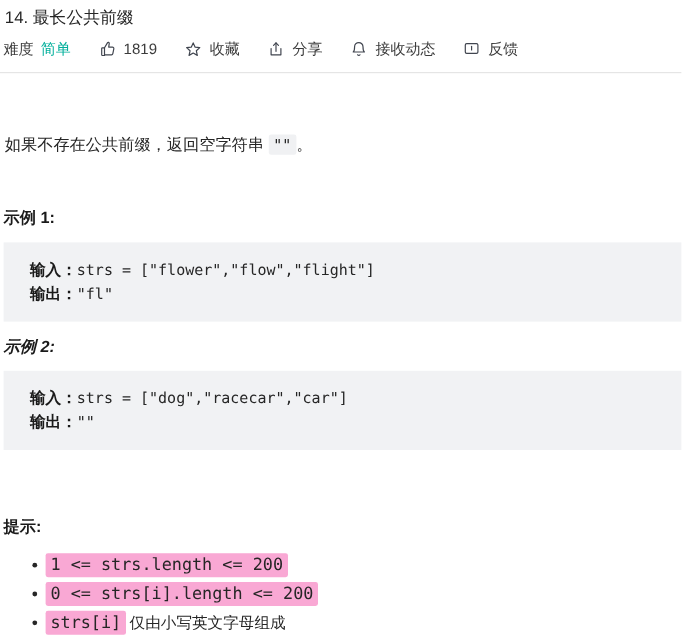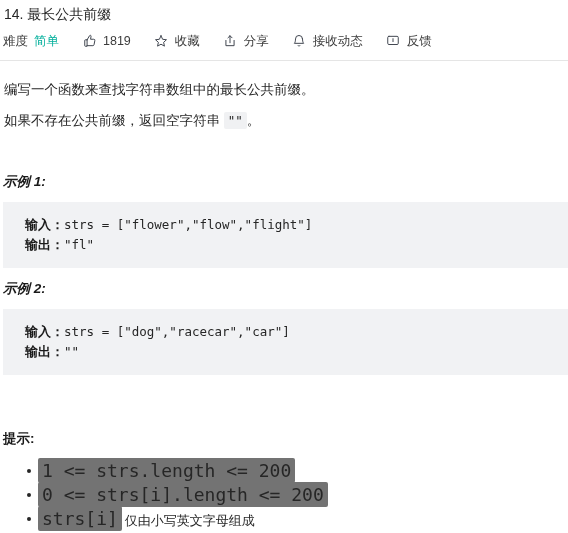--- a/index.html
+++ b/index.html
@@ -102,21 +102,21 @@
   
   .sec-heading {
     position: absolute;
     left: 3px;
     font-size: 13.5px;
     line-height: 20px;
     font-weight: bold;
     color: #1a1a1a;
     white-space: nowrap;
   }
-  .heading-ex1 { top: 172px; font-style: italic; }
+  .heading-ex1 { top: 172px; }
   .heading-ex2 { top: 279px; font-style: italic; }
   .heading-hints { top: 429px; }
 
   
   .code-block {
     position: absolute;
     left: 3px;
     width: 565px;
     background: #f1f2f4;
     padding: 13px 0 13px 22px;
@@ -162,24 +162,24 @@
     position: absolute;
     left: -11px;
     top: 10px;
     width: 4px;
     height: 4px;
     border-radius: 50%;
     background: #262626;
   }
   .hint-code {
     font-family: "DejaVu Sans Mono", "Liberation Mono", monospace;
-    background: #737373;
+    background: #f9a8d4;
     border-radius: 2px;
     padding: 2px 4px;
-    font-size: 18px;
+    font-size: 14px;
     color: #262626;
   }
   .hint-tail {
     font-family: "Liberation Sans", "DejaVu Sans", sans-serif;
     font-size: 13px;
     margin-left: 3px;
   }
 
   
   .watermark {
@@ -255,21 +255,20 @@
           <path d="M12 8v5"></path>
         </svg>
       </span>
       <span class="meta-text">反馈</span>
     </div>
 
   </div>
 
   <div class="divider"></div>
 
-  <div class="para para-1">编写一个函数来查找字符串数组中的最长公共前缀。</div>
 
   <div class="para para-2">
     <span>如果不存在公共前缀，返回空字符串 </span><span class="inline-code">""</span><span>。</span>
   </div>
 
   <div class="sec-heading heading-ex1">示例 1:</div>
   <div class="code-block code-ex1">
     <span class="code-line">
       <span class="code-key">输入：</span><span>strs = ["flower","flow","flight"]</span>
     </span>

